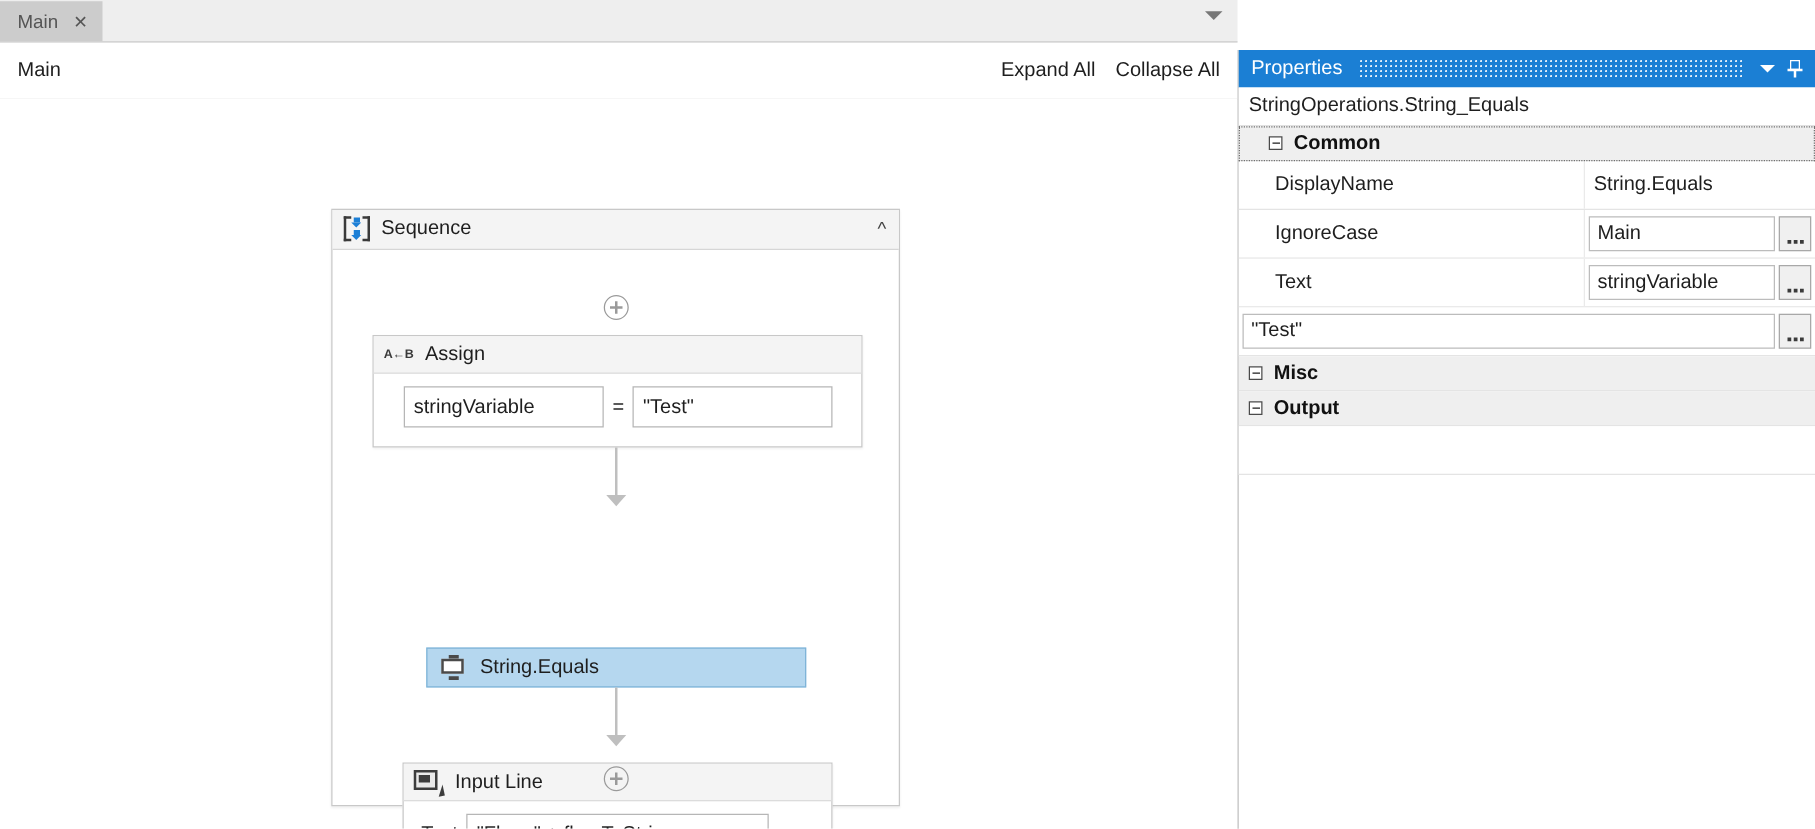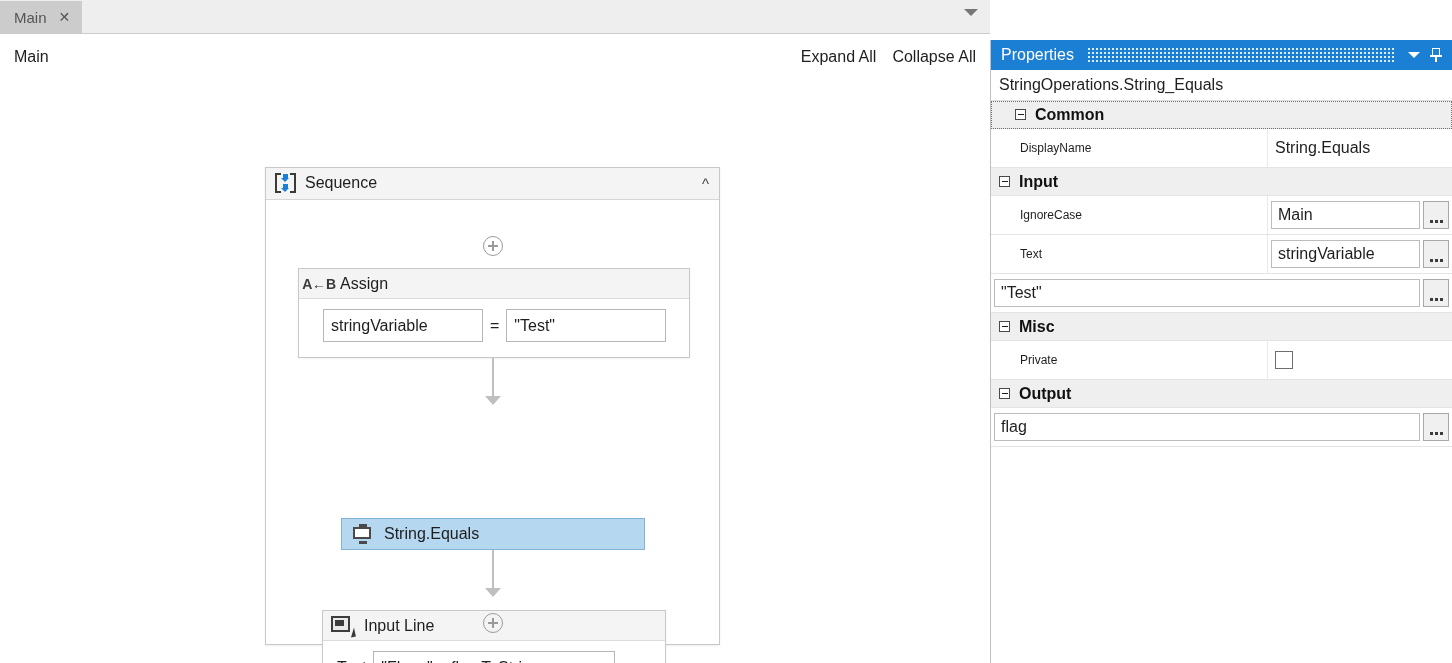--- a/index.html
+++ b/index.html
@@ -161,21 +161,21 @@
     width: 0; height: 0;
     border-left: 4.5px solid transparent;
     border-right: 4.5px solid transparent;
     border-top: 4px solid #1c7fd6;
   }
   .icon-seq .arr.a1 { top: 1px; }
   .icon-seq .arr.a2 { top: 11px; }
 
   .icon-assign {
     width: 24px; height: 18px;
-    font-size: 14px;
+    font-size: 10px;
     font-weight: bold;
     color: #3a3a3a;
     letter-spacing: -0.2px;
     display: flex;
     align-items: center;
     justify-content: center;
     font-family: "Liberation Sans", sans-serif;
   }
   .icon-monitor {
     width: 22px; height: 20px;
@@ -420,21 +420,21 @@
     border-bottom: 1px solid #e4e4e4;
     background: #ffffff;
   }
   .row .cell-name {
     width: 277px;
     flex: 0 0 277px;
     display: flex;
     align-items: center;
     padding-left: 29px;
     box-sizing: border-box;
-    font-size: 12px;
+    font-size: 16px;
     color: #1e1e1e;
     border-right: 1px solid #eaeaea;
   }
   .row .cell-val {
     flex: 1;
     display: flex;
     align-items: center;
     padding: 0 3px 0 3px;
     box-sizing: border-box;
     gap: 3px;
@@ -600,24 +600,20 @@
         <span class="expander"></span>
         <span class="grp-label">Common</span>
       </div>
       <div class="row">
         <div class="cell-name">DisplayName</div>
         <div class="cell-val">
           <span class="val-plain">String.Equals</span>
         </div>
       </div>
 
-      <div class="grp">
-        <span class="expander"></span>
-        <span class="grp-label">Input</span>
-      </div>
       <div class="row">
         <div class="cell-name">IgnoreCase</div>
         <div class="cell-val">
           <span class="val-input">Main</span>
           <span class="ellipsis-btn">
               <span></span>
               <span></span>
               <span></span>
             </span>
         </div>
@@ -641,37 +637,23 @@
               <span></span>
               <span></span>
             </span>
         </div>
       </div>
 
       <div class="grp">
         <span class="expander"></span>
         <span class="grp-label">Misc</span>
       </div>
-      <div class="row">
-        <div class="cell-name">Private</div>
-        <div class="cell-val">
-          <span class="checkbox"></span>
-        </div>
-      </div>
 
       <div class="grp">
         <span class="expander"></span>
         <span class="grp-label">Output</span>
       </div>
       <div class="row">
-        <div class="cell-val">
-          <span class="val-input">flag</span>
-          <span class="ellipsis-btn">
-              <span></span>
-              <span></span>
-              <span></span>
-            </span>
-        </div>
       </div>
 
     </div>
   </div>
 </div>
 
 </body></html>

